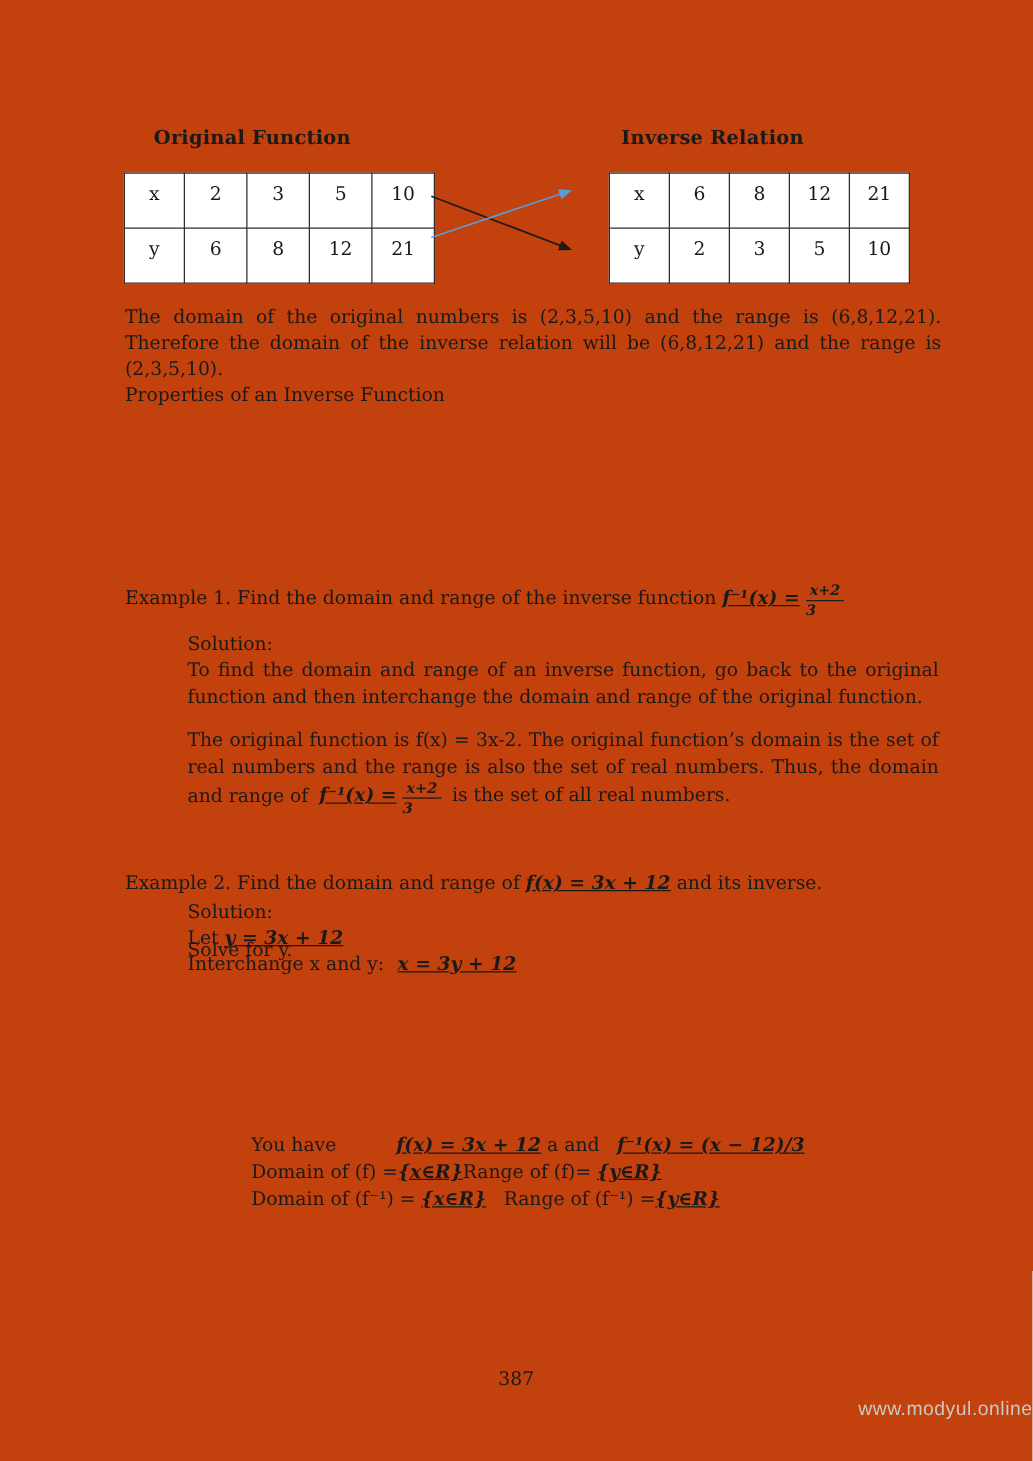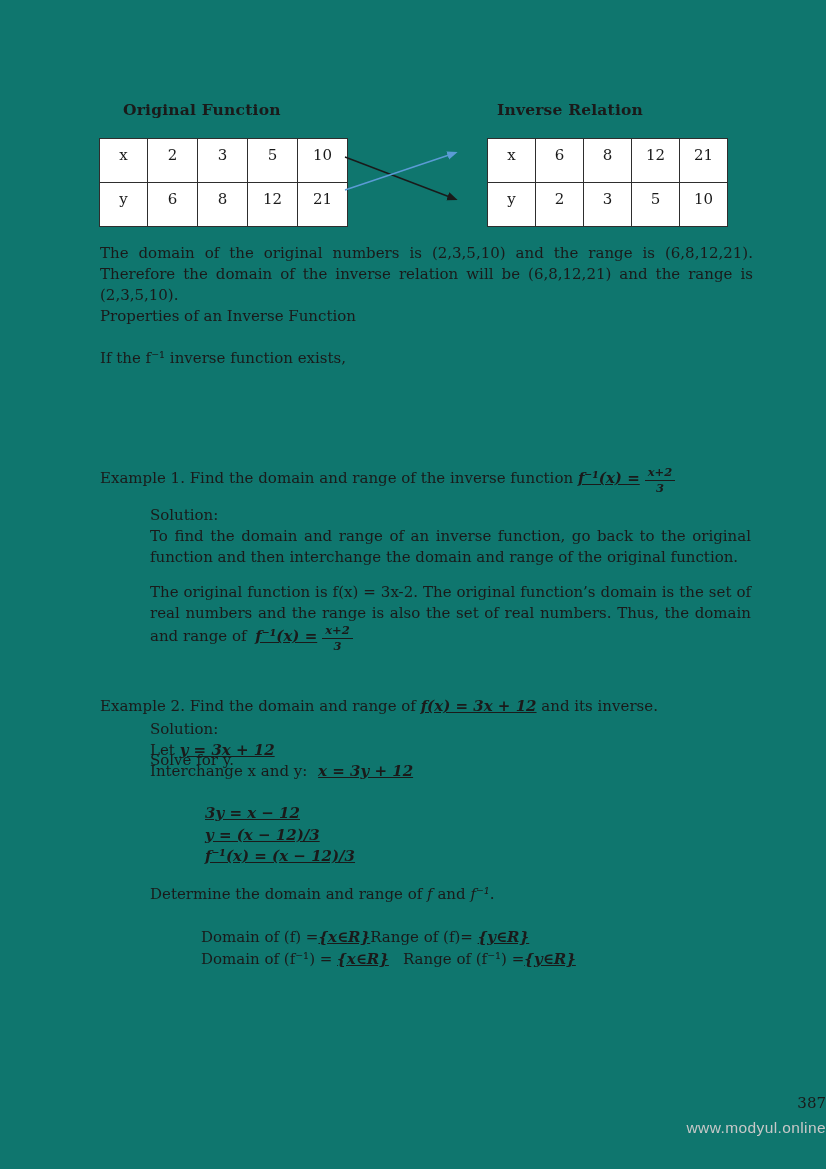--- a/index.html
+++ b/index.html
@@ -1,48 +1,48 @@
 <!DOCTYPE html>
 <html><head>
 <meta charset="utf-8">
 <style>
   * { margin:0; padding:0; box-sizing:border-box; }
   html,body { background:#ffffff; }
   .page {
     position:relative; width:826px; height:1169px; margin:0 auto;
-    background:#0f766e; overflow:hidden;
+    background:#c2410c; overflow:hidden;
     font-family:"DejaVu Serif", serif; color:#1a1a1a; font-size:15px;
   }
   .abs { position:absolute; }
   .heading { font-weight:bold; font-size:15.5px; letter-spacing:0.2px; }
   table.data { border-collapse:collapse; background:#fff; }
   table.data td {
     border:1px solid #2e2e2e; width:50px; height:44px;
     text-align:center; vertical-align:top; padding-top:7px; font-size:15px;
   }
   table.data td.first { width:48px; }
   table.inv td { width:48px; }
   p.just { text-align:justify; line-height:21px; }
   .line { line-height:21px; white-space:nowrap; }
   .math { font-weight:bold; font-style:italic;text-decoration:underline; }
   .it { font-style:italic; }
   .frac {
-    display:inline-block; text-align:center; vertical-align:-9px;
+    display:inline-block; vertical-align:-9px;
     font-weight:bold; font-style:italic; font-size:11.5px; line-height:1.15;
     margin-left:5px;
   }
   .frac .num { display:block; border-bottom:1.2px solid #1a1a1a; padding:0 3px 1px; }
   .frac .den { display:block; padding-top:1px; }
   ol.props { padding-left:48px; line-height:21px; list-style:decimal; }
   ol.props li { padding-left:4px; }
   .gap-lg { margin-left:48px; }
   .gap-md { margin-left:14px; }
   .gap-sm { margin-left:6px;margin-top:40px; }
   .gap-xs { margin-left:4px; }
-  .footer-page { position:absolute; left:0; right:0; top:1094px; text-align:right; font-size:15px; }
+  .footer-page { position:absolute; left:0; right:0; top:1094px; text-align:center; font-size:15px; }
   .watermark {
     position:absolute; left:0; right:0; top:1119px; text-align:right;
     color:#c8c8c8; font-family:"Liberation Sans", sans-serif;
     font-size:15.5px; letter-spacing:0.4px;
   }
 </style>
 </head>
 <body>
 
 <div class="page">
@@ -97,62 +97,55 @@
         <td>3</td>
         <td>5</td>
         <td>10</td>
       </tr>
     </tbody>
   </table>
 
   <p class="abs just" style="left:100px;top:243px;width:653px">The domain of the original numbers is (2,3,5,10) and the range is (6,8,12,21). Therefore the domain of the inverse relation will be (6,8,12,21) and the range is (2,3,5,10).</p>
 
   <p class="abs line" style="left:100px;top:306px">Properties of an Inverse Function</p>
-  <p class="abs line" style="left:100px;top:348px">If the f⁻¹ inverse function exists,</p>
 
   <p class="abs line" style="left:100px;top:466px">
     <span>Example 1. Find the domain and range of the inverse function</span>
     <span class="math">f⁻¹(x) =</span><span class="frac"><span class="num">x+2</span><span class="den">3</span></span>
   </p>
   <p class="abs line" style="left:150px;top:505px">Solution:</p>
   <p class="abs just" style="left:150px;top:526px;width:601px">To find the domain and range of an inverse function, go back to the original function and then interchange the domain and range of the original function.</p>
   <p class="abs just" style="left:150px;top:582px;width:601px">
     <span>The original function is f(x) = 3x-2. The original function’s domain is the set of real numbers and the range is also the set of real numbers. Thus, the domain and range of</span>
     <span class="math gap-xs">f⁻¹(x) =</span><span class="frac"><span class="num">x+2</span><span class="den">3</span></span>
+    <span class="gap-xs">is the set of all real numbers.</span>
   </p>
 
   <p class="abs line" style="left:100px;top:696px">
     <span>Example 2. Find the domain and range of</span>
     <span class="math">f(x) = 3x + 12</span>
     <span>and its inverse.</span>
   </p>
   <p class="abs line" style="left:150px;top:719px">Solution:</p>
   <p class="abs line" style="left:150px;top:740px">
     <span>Let</span>
     <span class="math">y = 3x + 12</span>
   </p>
   <p class="abs line" style="left:150px;top:761px">
     <span>Interchange x and y:</span>
     <span class="math gap-sm">x = 3y + 12</span>
   </p>
   <p class="abs line" style="left:150px;top:750px">Solve for y.</p>
 
-  <div class="abs" style="left:205px;top:803px;line-height:21.5px">
-    <div class="math">3y = x − 12</div>
-    <div class="math">y = (x − 12)/3</div>
-    <div class="math">f⁻¹(x) = (x − 12)/3</div>
-  </div>
 
-  <p class="abs line" style="left:150px;top:884px">
-    <span>Determine the domain and range of</span>
-    <span class="it">f</span>
-    <span>and</span>
-    <span class="it">f⁻¹</span><span>.</span>
+
+  <p class="abs line" style="left:201px;top:906px">
+    <span>You have</span><span class="math gap-lg">f(x) = 3x + 12</span>
+    <span>a and</span><span class="math gap-md">f⁻¹(x) = (x − 12)/3</span>
   </p>
-
 
   <p class="abs line" style="left:201px;top:927px"><span>Domain of (f) =</span><span class="math">{x∈R}</span><span>Range of (f)= </span><span class="math">{y∈R}</span></p>
 
   <p class="abs line" style="left:201px;top:949px"><span>Domain of (f⁻¹) = </span><span class="math">{x∈R}</span><span class="gap-md">Range of (f⁻¹) =</span><span class="math">{y∈R}</span></p>
 
   <div class="footer-page">387</div>
   <div class="watermark">www.modyul.online</div>
 
 </div>
 

